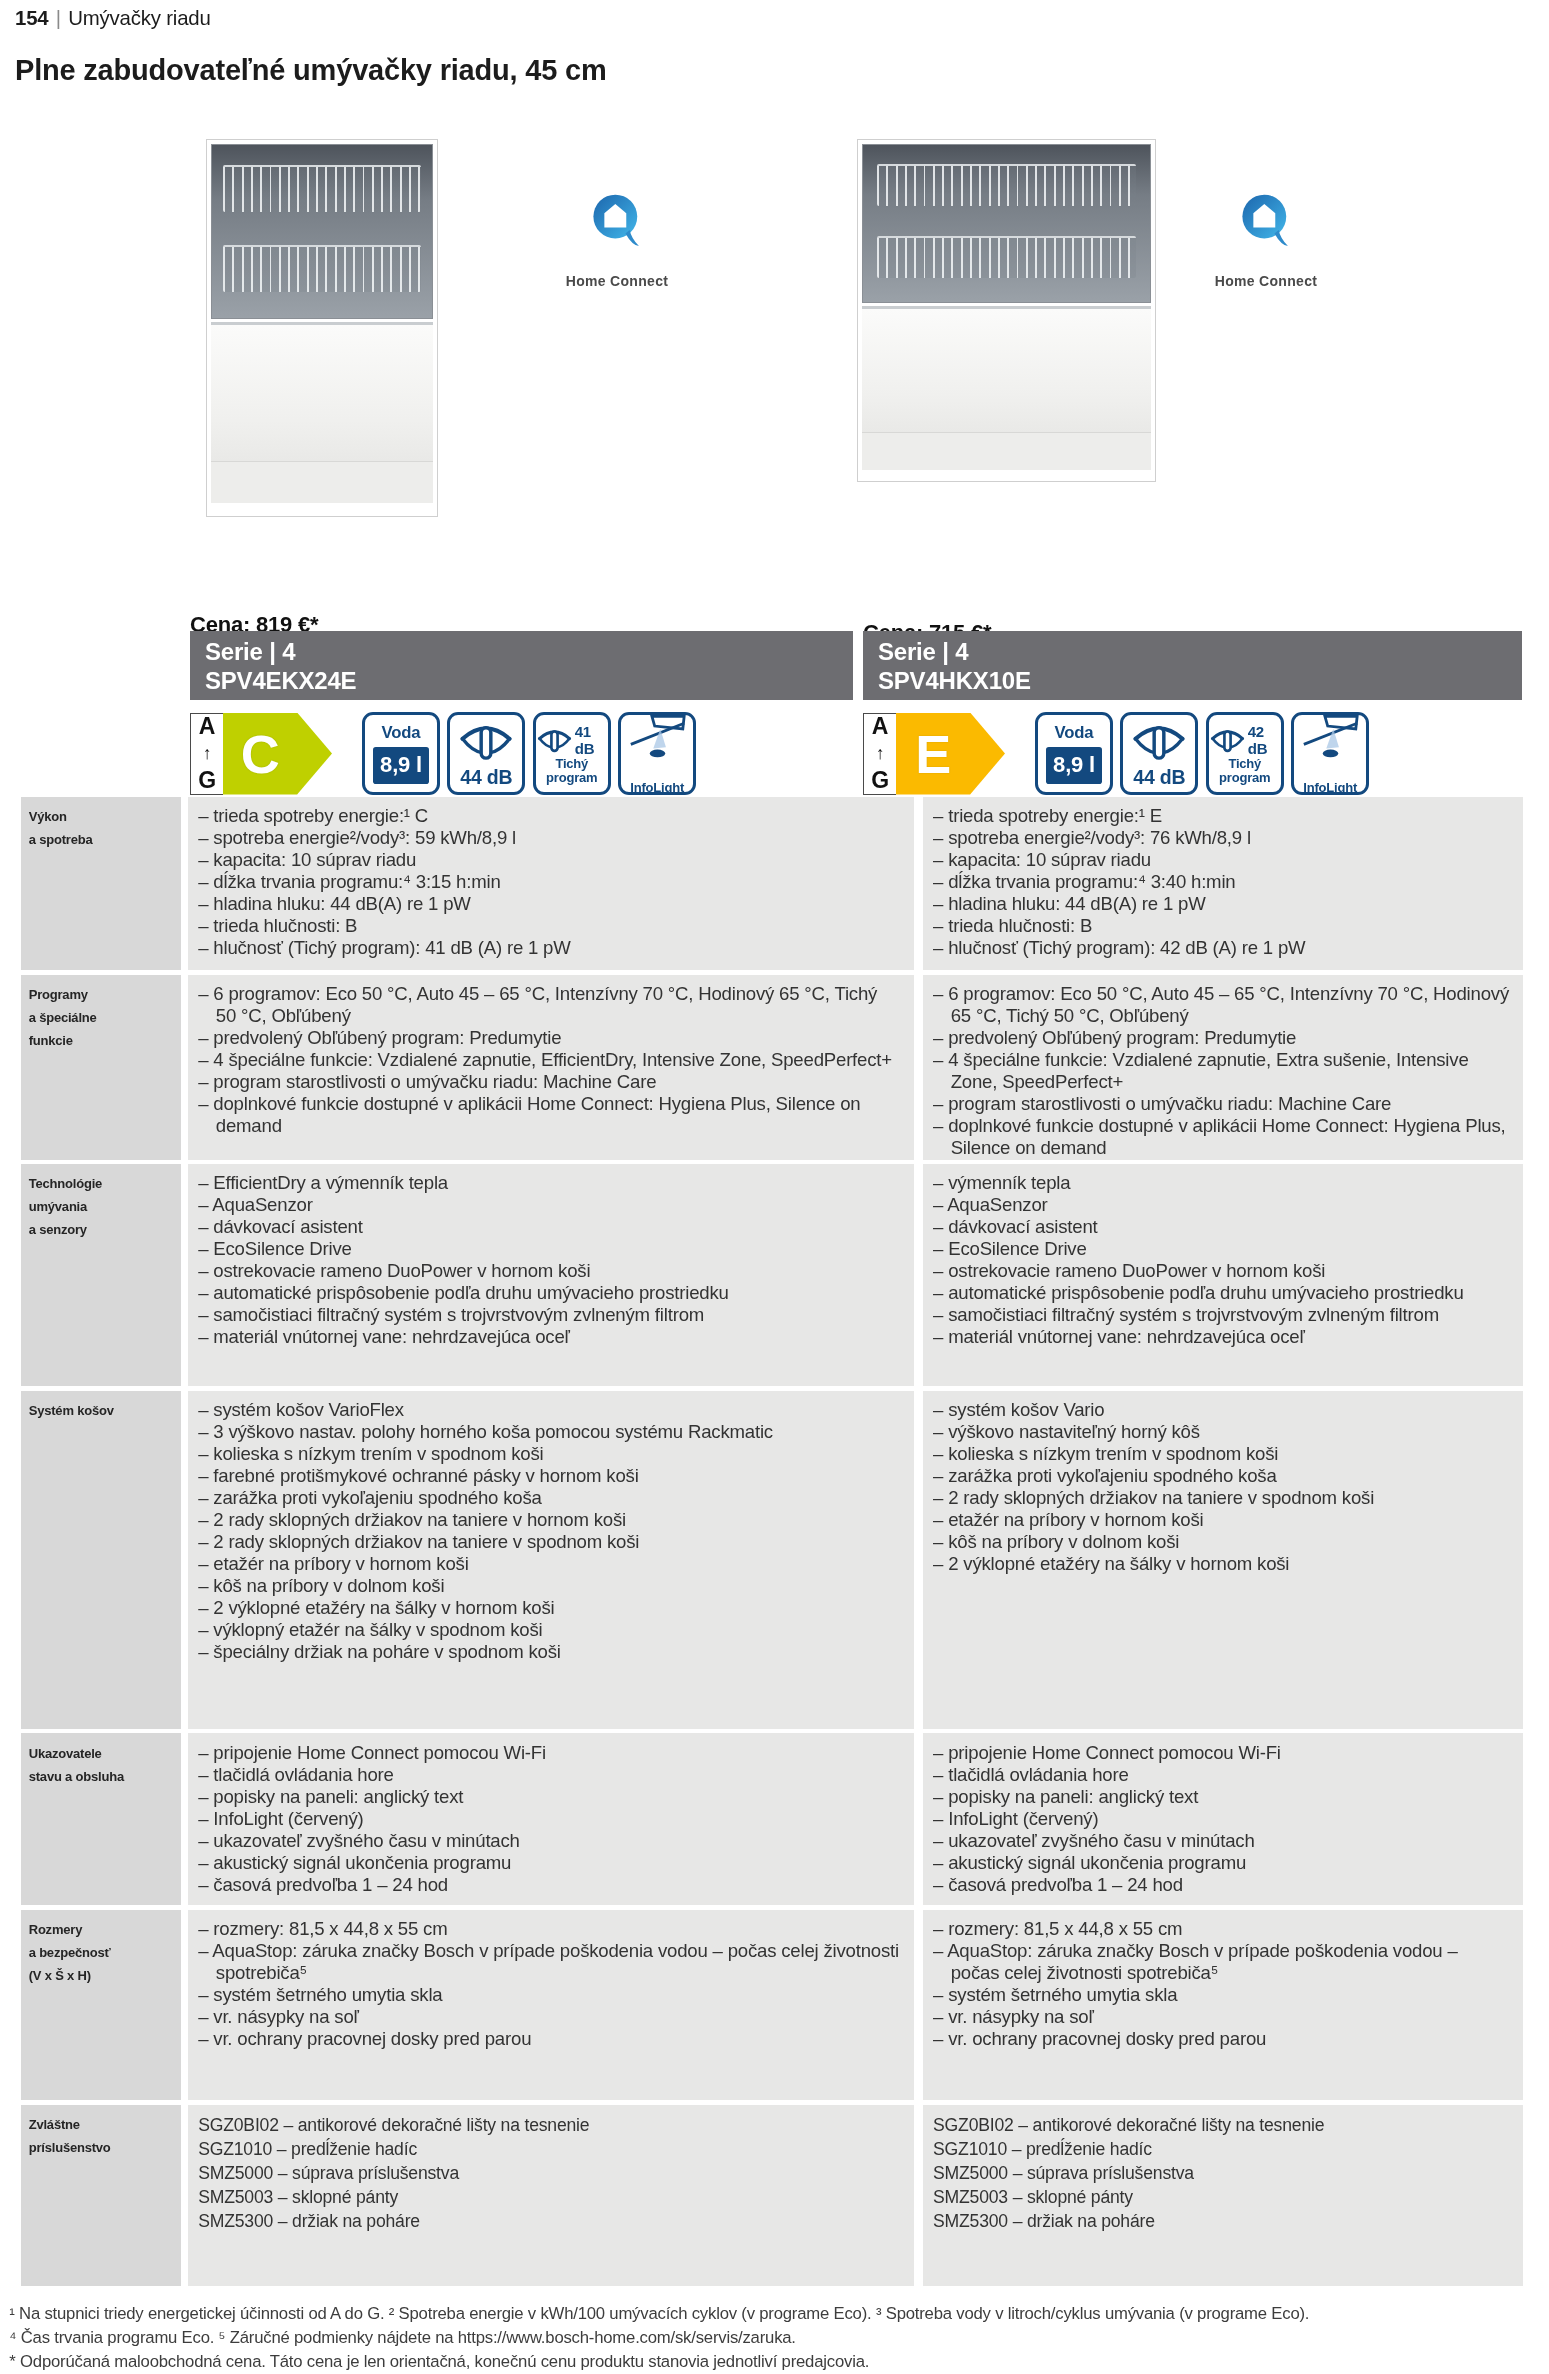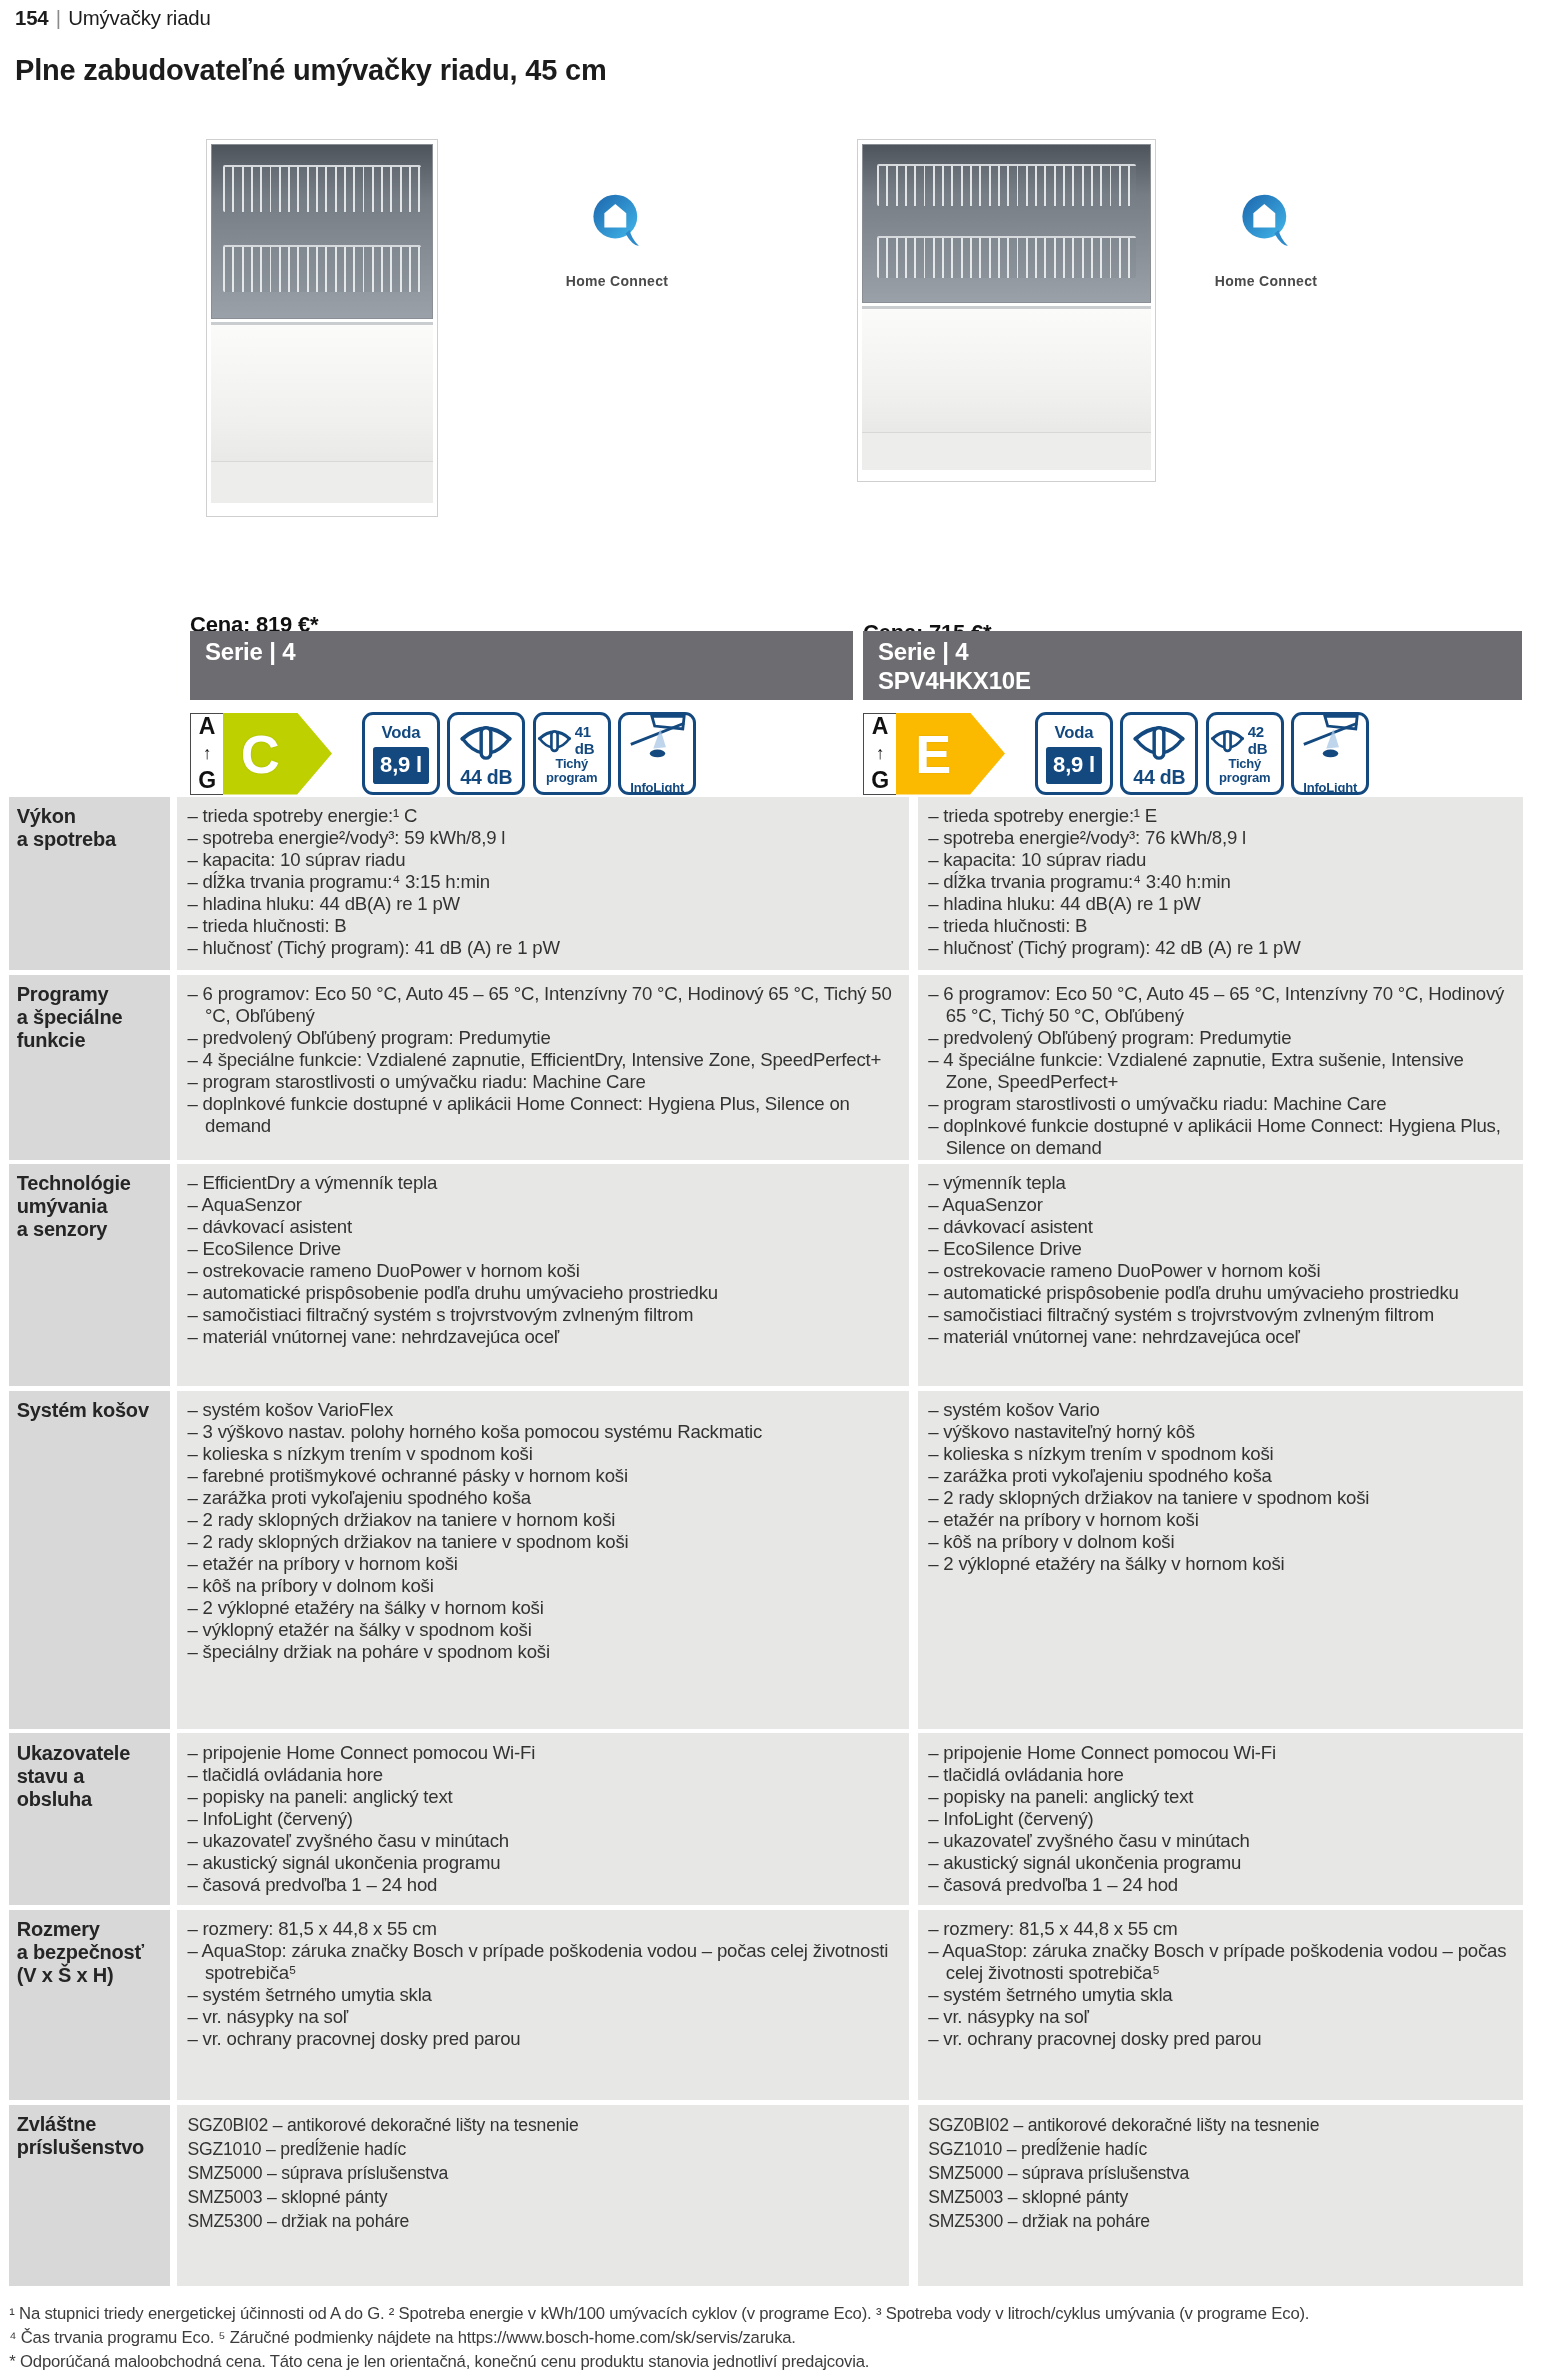--- a/index.html
+++ b/index.html
@@ -66,21 +66,21 @@
   .noise-v{font-size:19.5px;margin-top:1.9px;}
   .silent-head{display:flex;align-items:flex-end;}
   .silent-db{font-size:15px;margin-left:1.9px;}
   .silent-t{font-size:13px;line-height:14px;}
   .il-label{font-size:13px;margin-top:14px;}
 
   
   .spectable{position:absolute;left:9.3px;top:797px;width:1514px;}
   .srow{display:flex;margin-bottom:4.6px;box-sizing:border-box;}
   .lblcell{width:173px;background:#d8d8d8;padding:8.3px 7.4px 0 7.4px;box-sizing:border-box;
-    font-weight:bold;font-size:20px;line-height:23px;color:#252525;}
+    font-weight:bold;font-size:13px;line-height:23px;color:#252525;margin-left:12px;}
   .speccell{background:#e7e7e6;box-sizing:border-box;padding:8.3px 13px 0 10.2px;
     font-size:18.6px;line-height:22px;color:#333;}
   .speccell.c1{width:792px;margin-left:7.4px;}
   .speccell.c2{width:655px;margin-left:9.3px;}
   .spec-item{padding-left:17.6px;text-indent:-17.6px;}
   .spec-item::before{content:"– ";}
   .acc-item{font-size:17.6px;line-height:24px;}
 
   
   .footnotes{position:absolute;left:9.3px;top:2302px;width:1521px;font-size:16.7px;line-height:24px;color:#3d3d3d;}
@@ -143,20 +143,21 @@
     </svg>
   </span>
   <div class="hc-text">Home Connect</div>
 </div>
 
 <div class="price p1">Cena: 819 €*</div>
 <div class="price p2">Cena: 715 €*</div>
 
 <div class="seriebar p1">
   <div>Serie | 4</div>
+  <div>SPV4EKX24E</div>
 </div>
 <div class="seriebar p2">
   <div>Serie | 4</div>
   <div>SPV4HKX10E</div>
 </div>
 
 <div class="energyrow p1">
   <div class="elabel">
     <div class="escale">
       <span>A</span>

